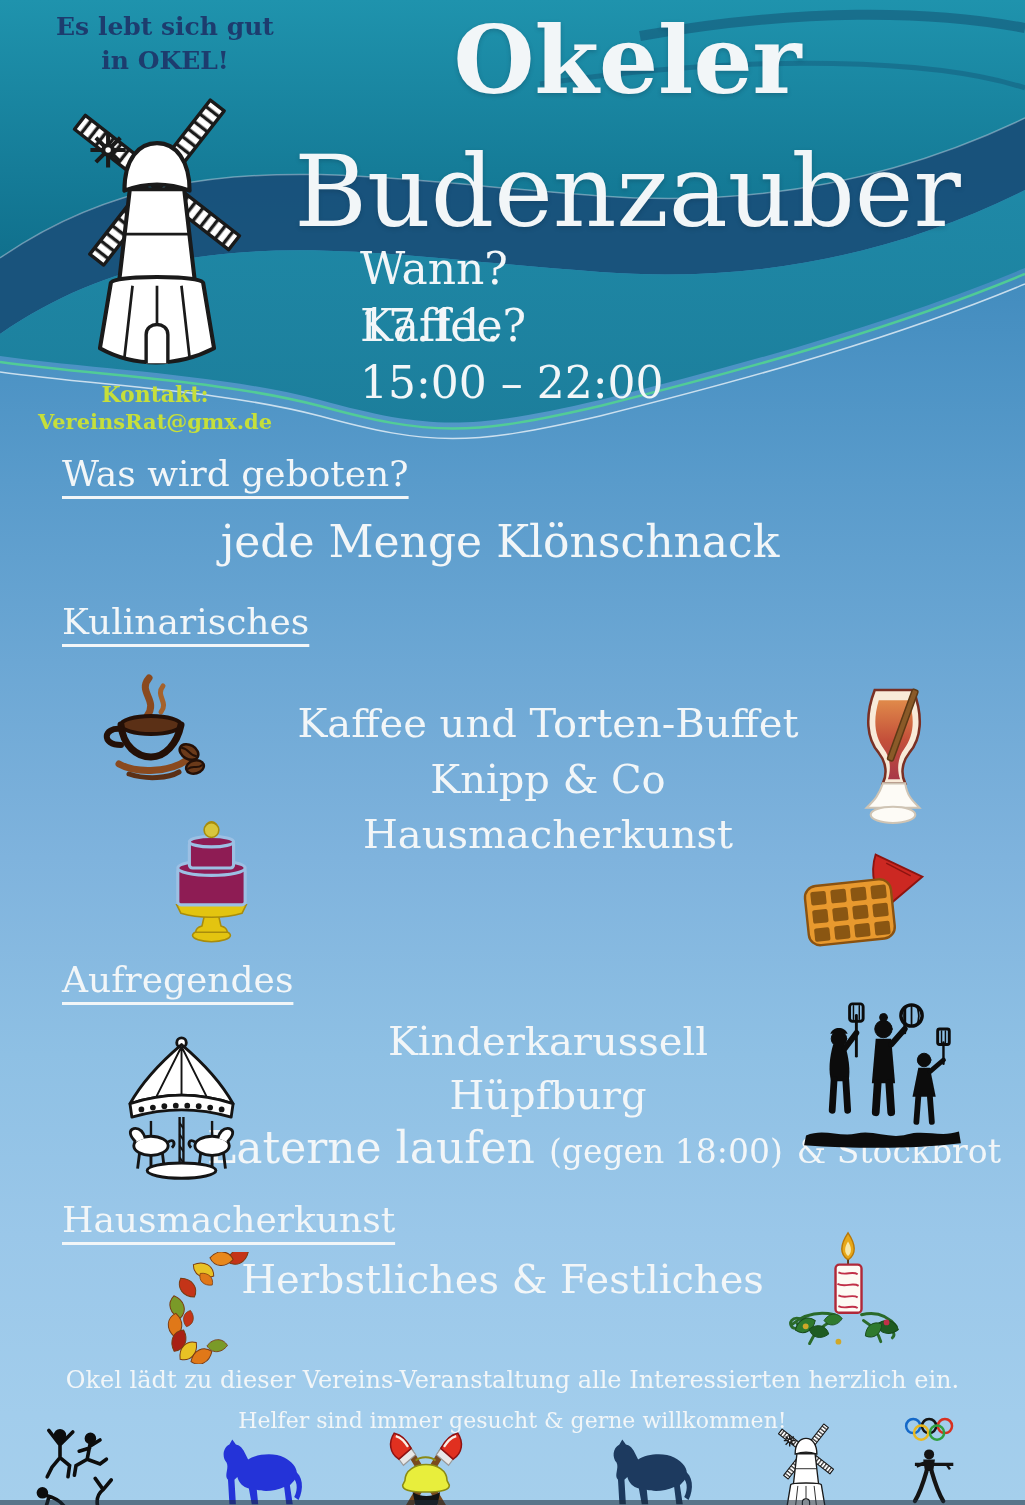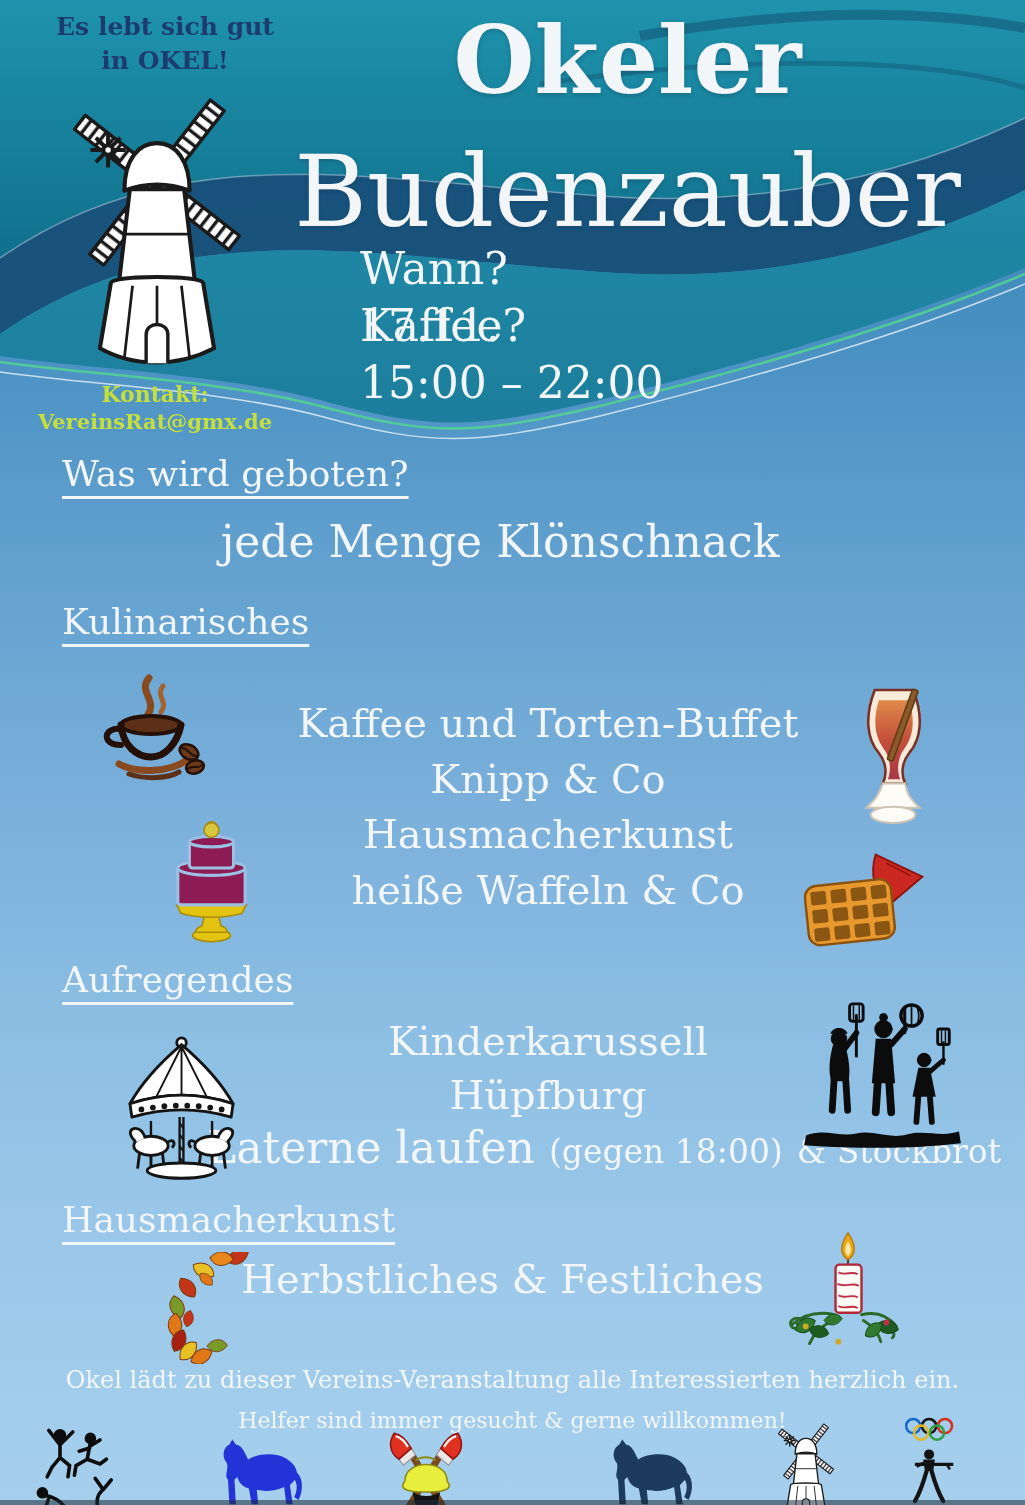--- a/index.html
+++ b/index.html
@@ -144,21 +144,20 @@
   </div>
 
   <div class="abs h2 h-was">Was wird geboten?</div>
   <div class="abs jede">jede Menge Klönschnack</div>
 
   <div class="abs h2 h-kul">Kulinarisches</div>
   <div class="abs items-k">
     <div>Kaffee und Torten-Buffet</div>
     <div>Knipp &amp; Co</div>
     <div>Hausmacherkunst</div>
-    <div>heiße Waffeln &amp; Co</div>
   </div>
 
   <div class="abs h2 h-auf">Aufregendes</div>
   <div class="abs items-a">
     <div>Kinderkarussell</div>
     <div>Hüpfburg</div>
   </div>
   <div class="abs laterne">
     <span>Laterne laufen</span>
     <span class="small">(gegen 18:00)</span>

